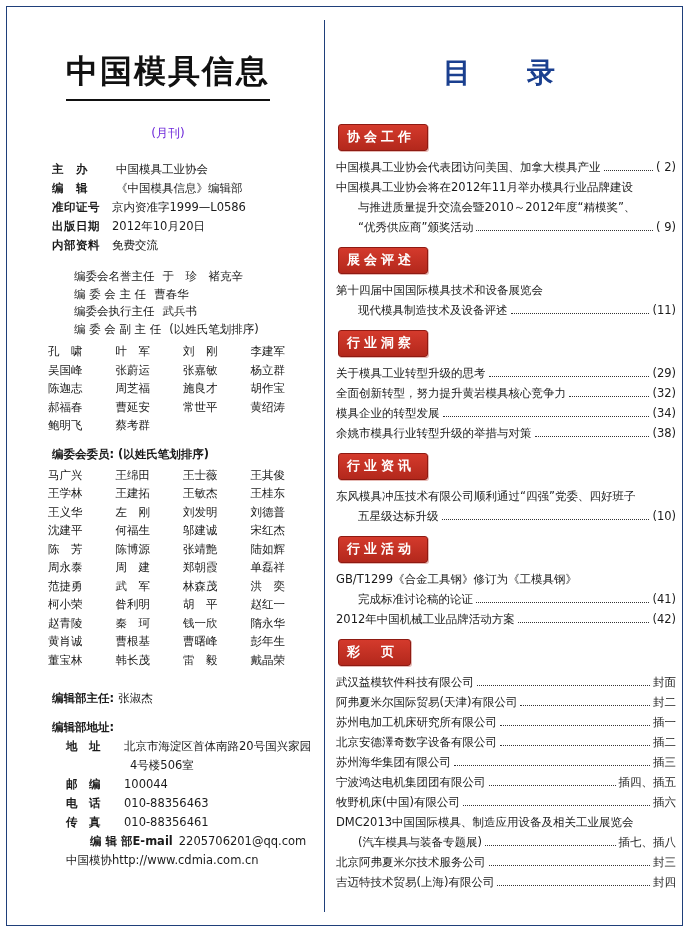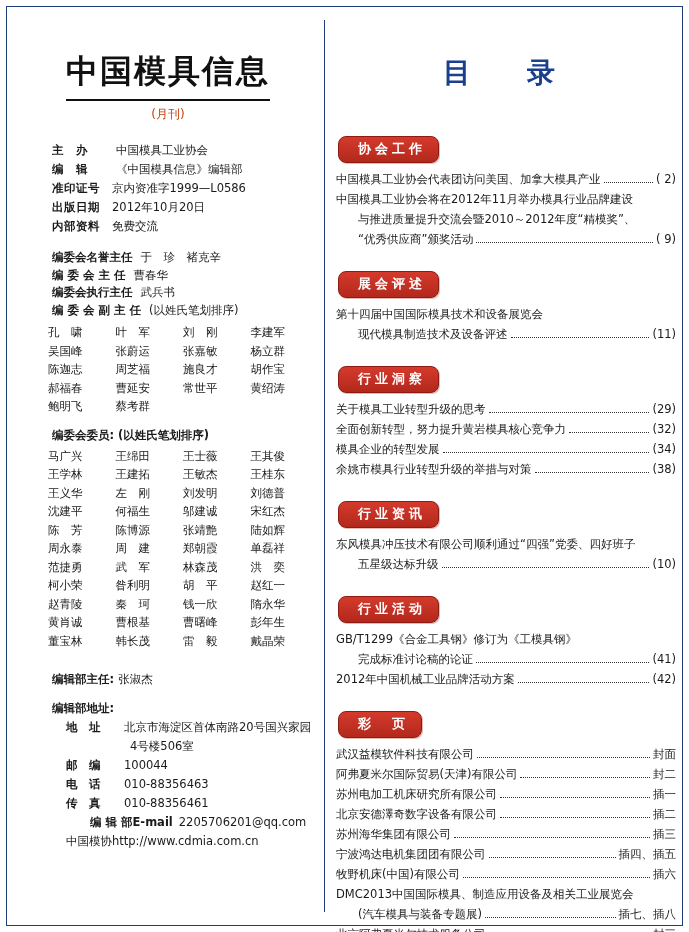--- a/index.html
+++ b/index.html
@@ -53,23 +53,23 @@
     font-family: "DejaVu Serif", "Liberation Serif", serif;
     font-size: 32px;
     font-weight: bold;
     letter-spacing: 2px;
     color: #111;
     display: inline-block;
     padding-bottom: 5px;
     border-bottom: 2px solid #111;
   }
   .masthead .sub {
-    margin-top: 5px;
+    margin-top: 24px;
     font-size: 12px;
-    color: #c2410c;
+    color: #6d28d9;
   }
 
   .info-block {
     margin-top: 18px;
     font-size: 11.5px;
     line-height: 18px;
     padding-left: 34px;
   }
   .info-row {
     display: flex;
@@ -96,21 +96,22 @@
     font-size: 11.5px;
     line-height: 17.5px;
     padding-left: 34px;
   }
   .board .brow {
     display: flex;
     align-items: baseline;
     white-space: nowrap;
   }
   .board .bl {
-    font-weight: bold;
+    font-weight: normal;
+    margin-left: 22px;
   }
   .board .bv {
     margin-left: 8px;
   }
 
   .names {
     margin-top: 4px;
     font-size: 11.5px;
     line-height: 18.5px;
     padding-left: 30px;
@@ -186,25 +187,24 @@
     margin-bottom: 6px;
     margin-left: 2px;
   }
   .cat .tag {
     display: inline-block;
     background: linear-gradient(180deg,#d43a2c 0%, #b3281c 100%);
     color: #ffffff;
     font-weight: bold;
     font-size: 13px;
     letter-spacing: 4px;
-    padding: 3px 12px 4px 19px;
+    padding: 3px 12px 4px 8px;
     border: 1px solid #8e1a12;
-    border-radius: 8px;
+    border-radius: 3px;
     box-shadow: 1px 1px 0 #e6b9b4;
-    margin-top: 12px;
   }
   .entry {
     display: flex;
     align-items: baseline;
     line-height: 20px;
     white-space: nowrap;
   }
   .entry .txt {
     flex: 0 1 auto;
     overflow: hidden;

